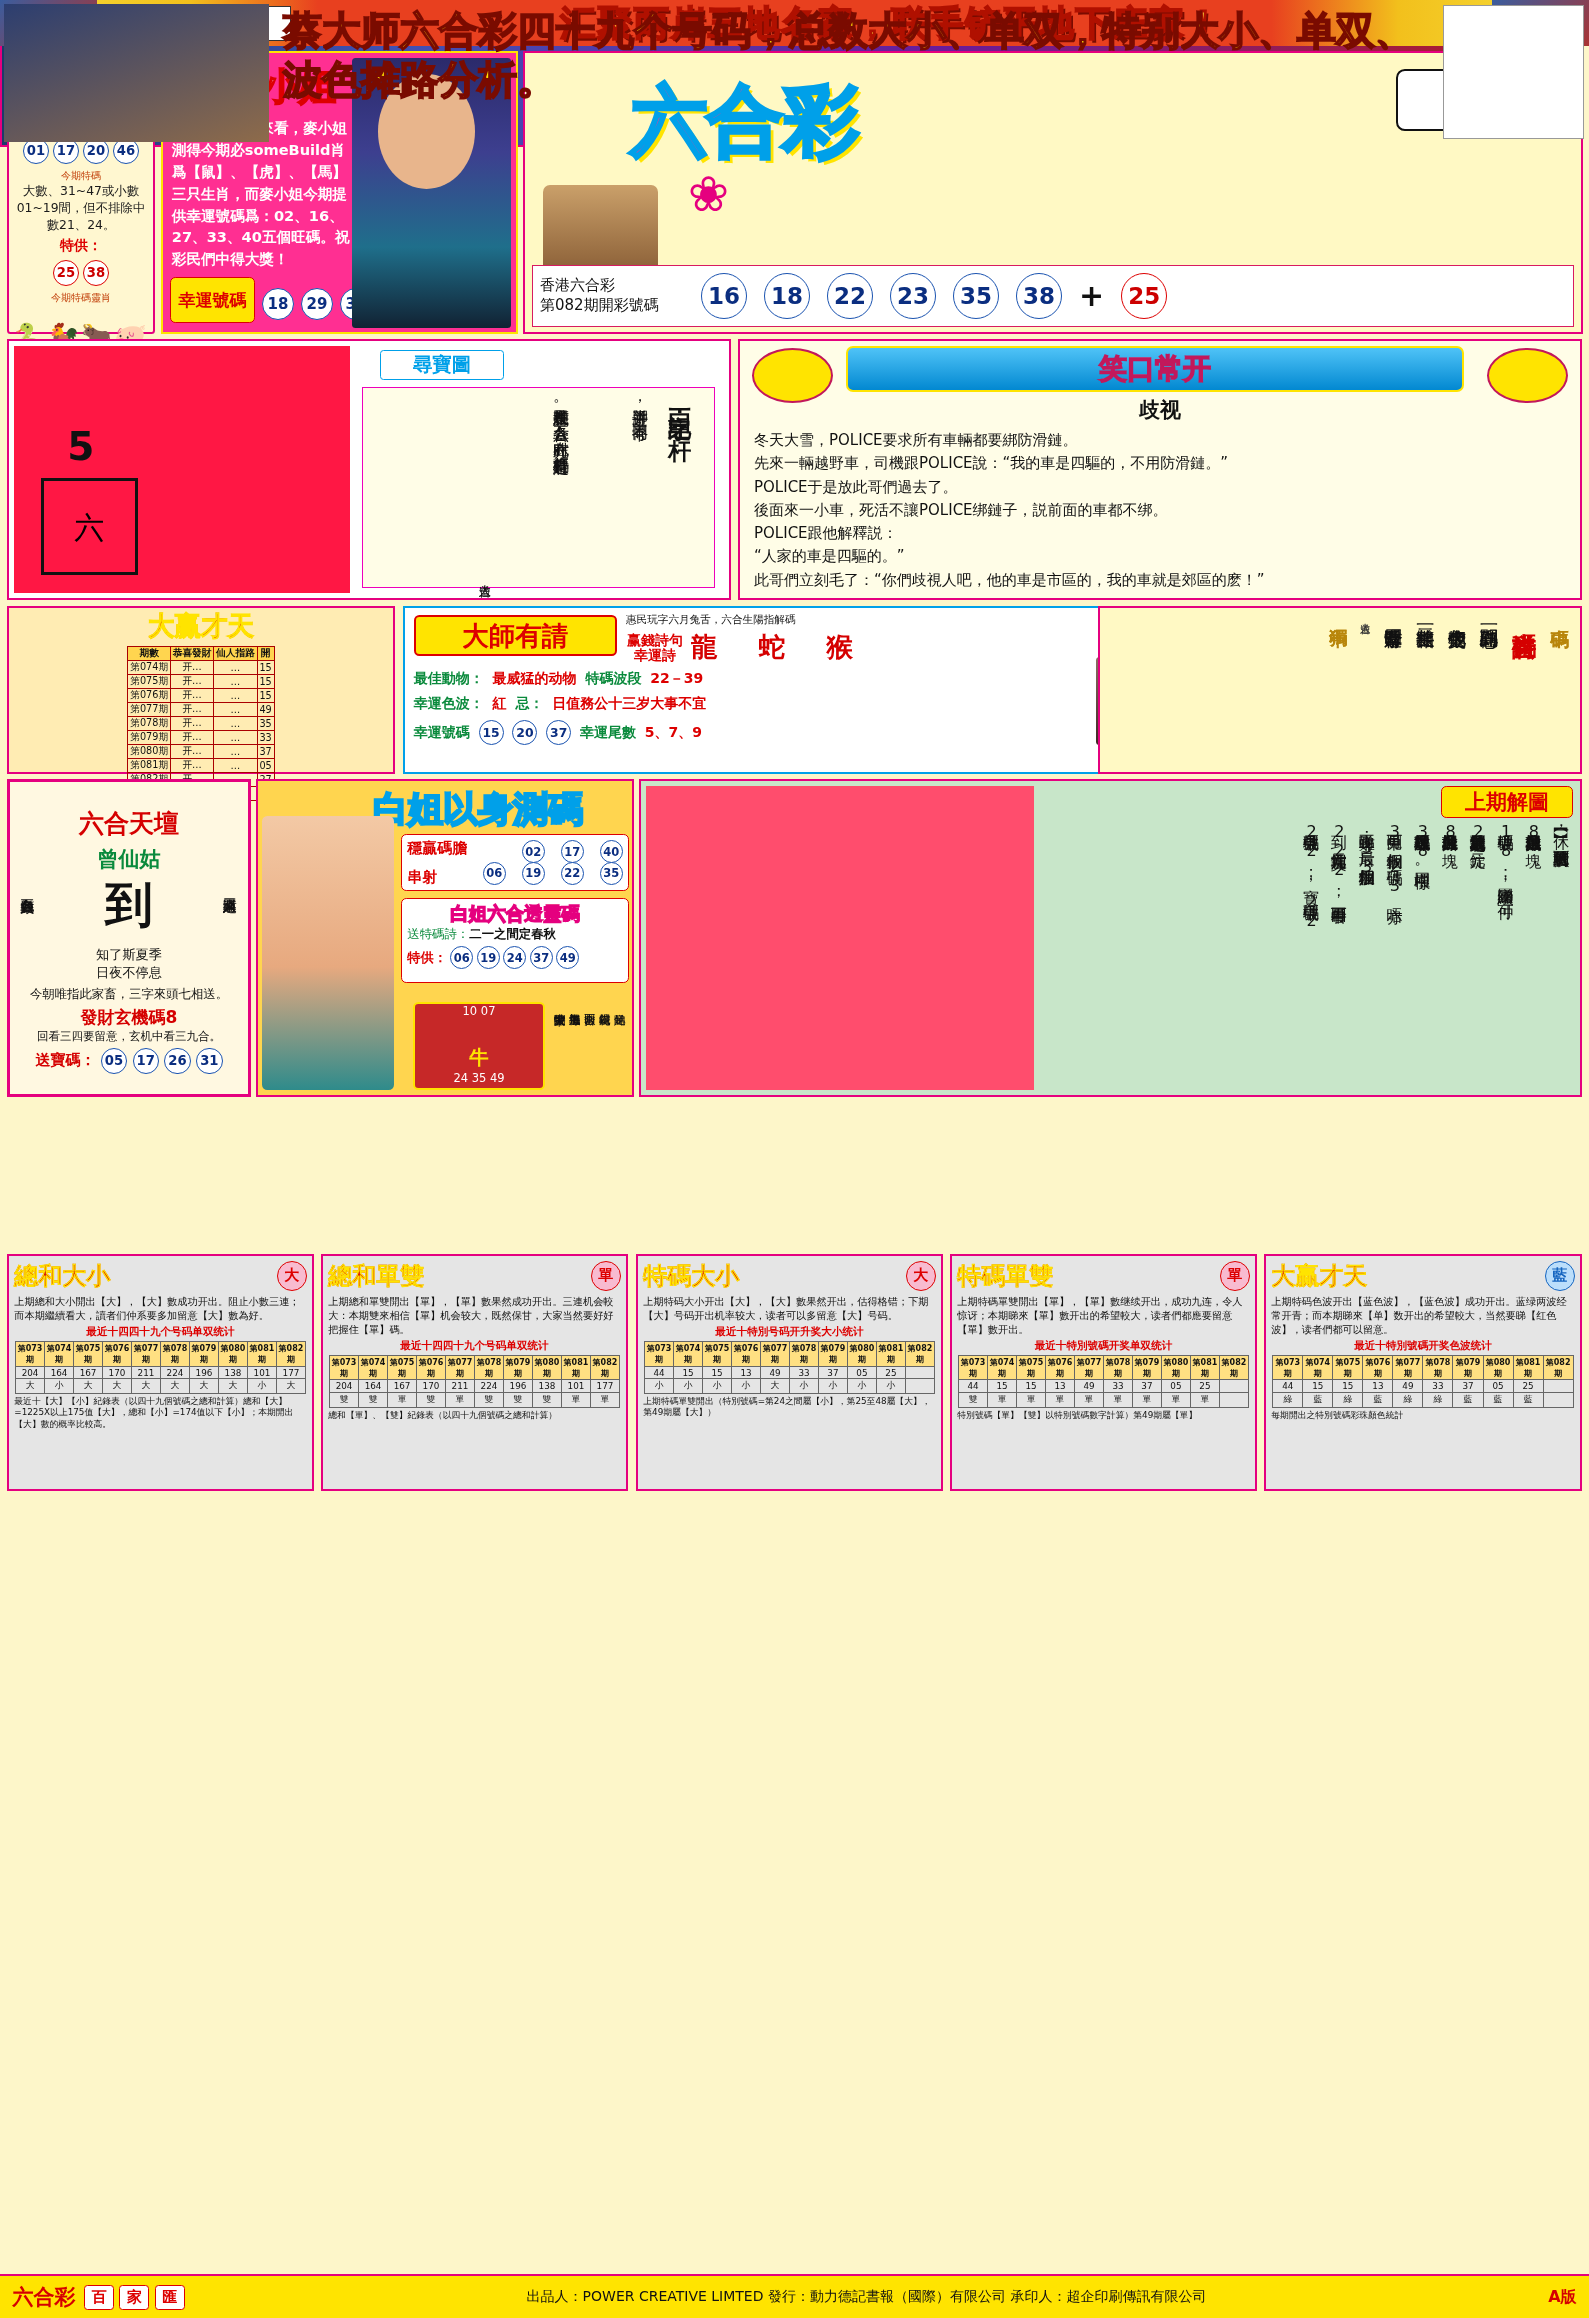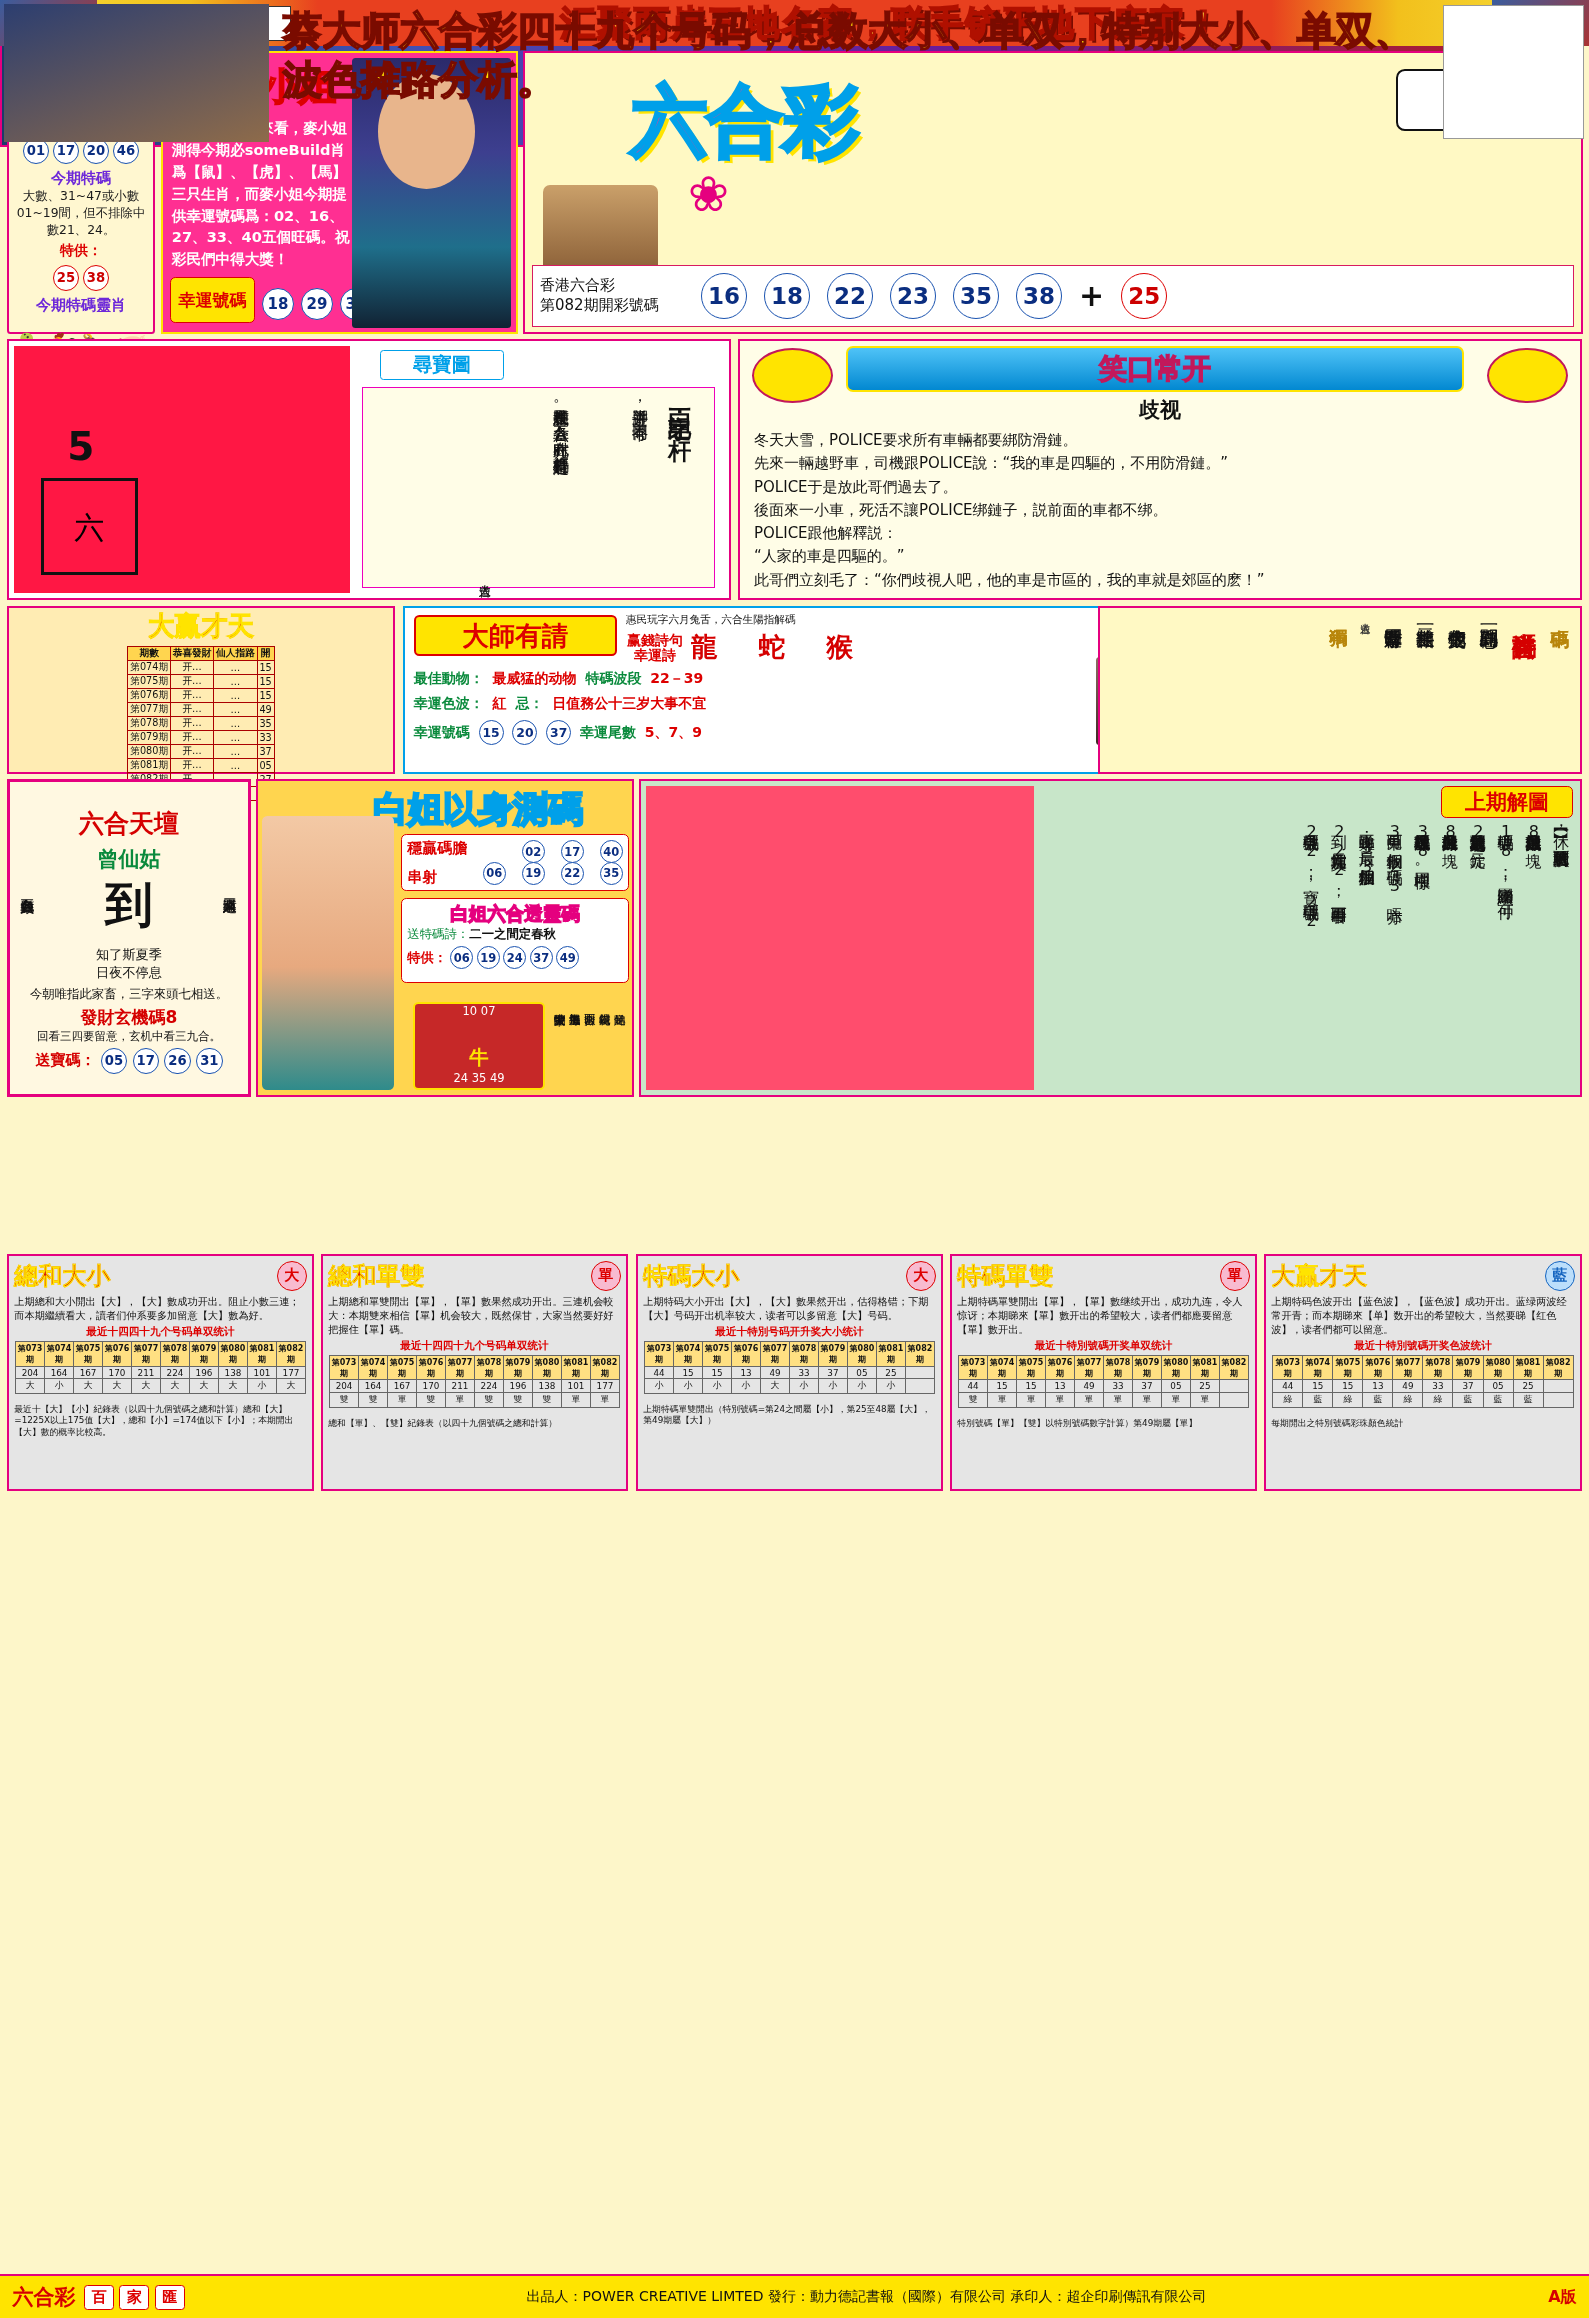--- a/index.html
+++ b/index.html
@@ -33,21 +33,21 @@
     border:2.6px solid #e5007f; border-radius:3.5px; text-align:center; }
   #iron .ttl { font-size:23px; font-weight:bold; color:#e5007f; margin-top:5.3px;
     -webkit-text-stroke:0.4px #00a0e9; }
   #iron .sub { font-size:13.2px; color:#0a8a3c; margin-top:3.5px; }
   #iron .poem { font-size:15px; color:#c2185b; margin-top:3.5px; font-weight:bold;}
   .ballrow { display:flex; justify-content:center; gap:3.5px; margin-top:4.4px; }
   .ball { width:26.5px; height:26.5px; border-radius:50%; border:1.8px solid #1a53b0;
     background:#fff; font-size:13.2px; font-weight:bold; color:#0b2e80;
     display:flex; align-items:center; justify-content:center;}
   .ball.red { border-color:#d00; color:#c00; }
-  #iron .hd2 { font-size:15px; color:#6d28d9; font-weight:bold; margin-top:5.3px;}
+  #iron .hd2 { font-size:10px; color:#c2410c; font-weight:normal; margin-top:5.3px;}
   #iron .txt { font-size:12.4px; color:#1a1a1a; line-height:1.35; padding:0 7px; text-align:center;}
   #iron .sp { font-size:14px; color:#d00; font-weight:bold; margin-top:3.5px;}
   #iron .zodbar { display:flex; justify-content:space-around; align-items:flex-end;
     margin-top:5.3px; height:41px; padding:0 5.3px; }
   .zodiac { font-size:26.5px; color:#111; }
 
   
   #mai { left:161px; top:51px; width:357px; height:283px; background:#ff2f92;
     border:2.6px solid #ffe400; }
   #mai .tagexp { position:absolute; left:7px; top:7px; width:48px; height:48px;
@@ -235,21 +235,21 @@
   .statbox .hd { display:flex; align-items:center; gap:7px; padding:3.5px 5.3px;}
   .statbox .hd .t { font-size:24px; font-weight:bold; color:#d50000; -webkit-text-stroke:0.4px #ffe400;}
   .statbox .hd .badge { width:30px; height:30px; border-radius:50%; background:#f8bbd0;
     border:1.8px solid #d00; color:#d00; font-size:15px; font-weight:bold;
     display:flex; align-items:center; justify-content:center; margin-left:auto;}
   .statbox .desc { font-size:10.2px; color:#111; line-height:1.35; padding:0 5.3px;}
   .statbox .sub { text-align:center; font-size:10.6px; color:#d00; font-weight:bold; margin-top:2.6px;}
   .statbox table { width:96%; margin:1.8px auto 0; border-collapse:collapse; font-size:8.8px;}
   .statbox td, .statbox th { border:0.9px solid #666; text-align:center; padding:0.9px 0; color:#111;}
   .statbox th { background:#ffe082; font-size:8px;}
-  .statbox .foot { font-size:8.8px; color:#111; padding:1.8px 5.3px; line-height:1.3;margin-top:8px;}
+  .statbox .foot { font-size:8.8px; color:#111; padding:1.8px 5.3px; line-height:1.3;}
 
   
   #footer { position:absolute; left:0; top:2274px; width:1589px; height:44px;
     background:#ffe400; border-top:2.6px solid #e5007f; display:flex; align-items:center; }
   #footer .brand { margin-left:12.4px; font-size:21px; font-weight:bold; color:#d50000;}
   #footer .bchips { display:flex; gap:5.3px; margin-left:8.8px;}
   #footer .chip { width:30px; height:25px; background:#fff; border:1.8px solid #d00;
     color:#d00; font-size:15px; font-weight:bold; display:flex; align-items:center;
     justify-content:center; border-radius:3.5px;}
   #footer .pub { flex:1; text-align:center; font-size:14px; color:#111;}

